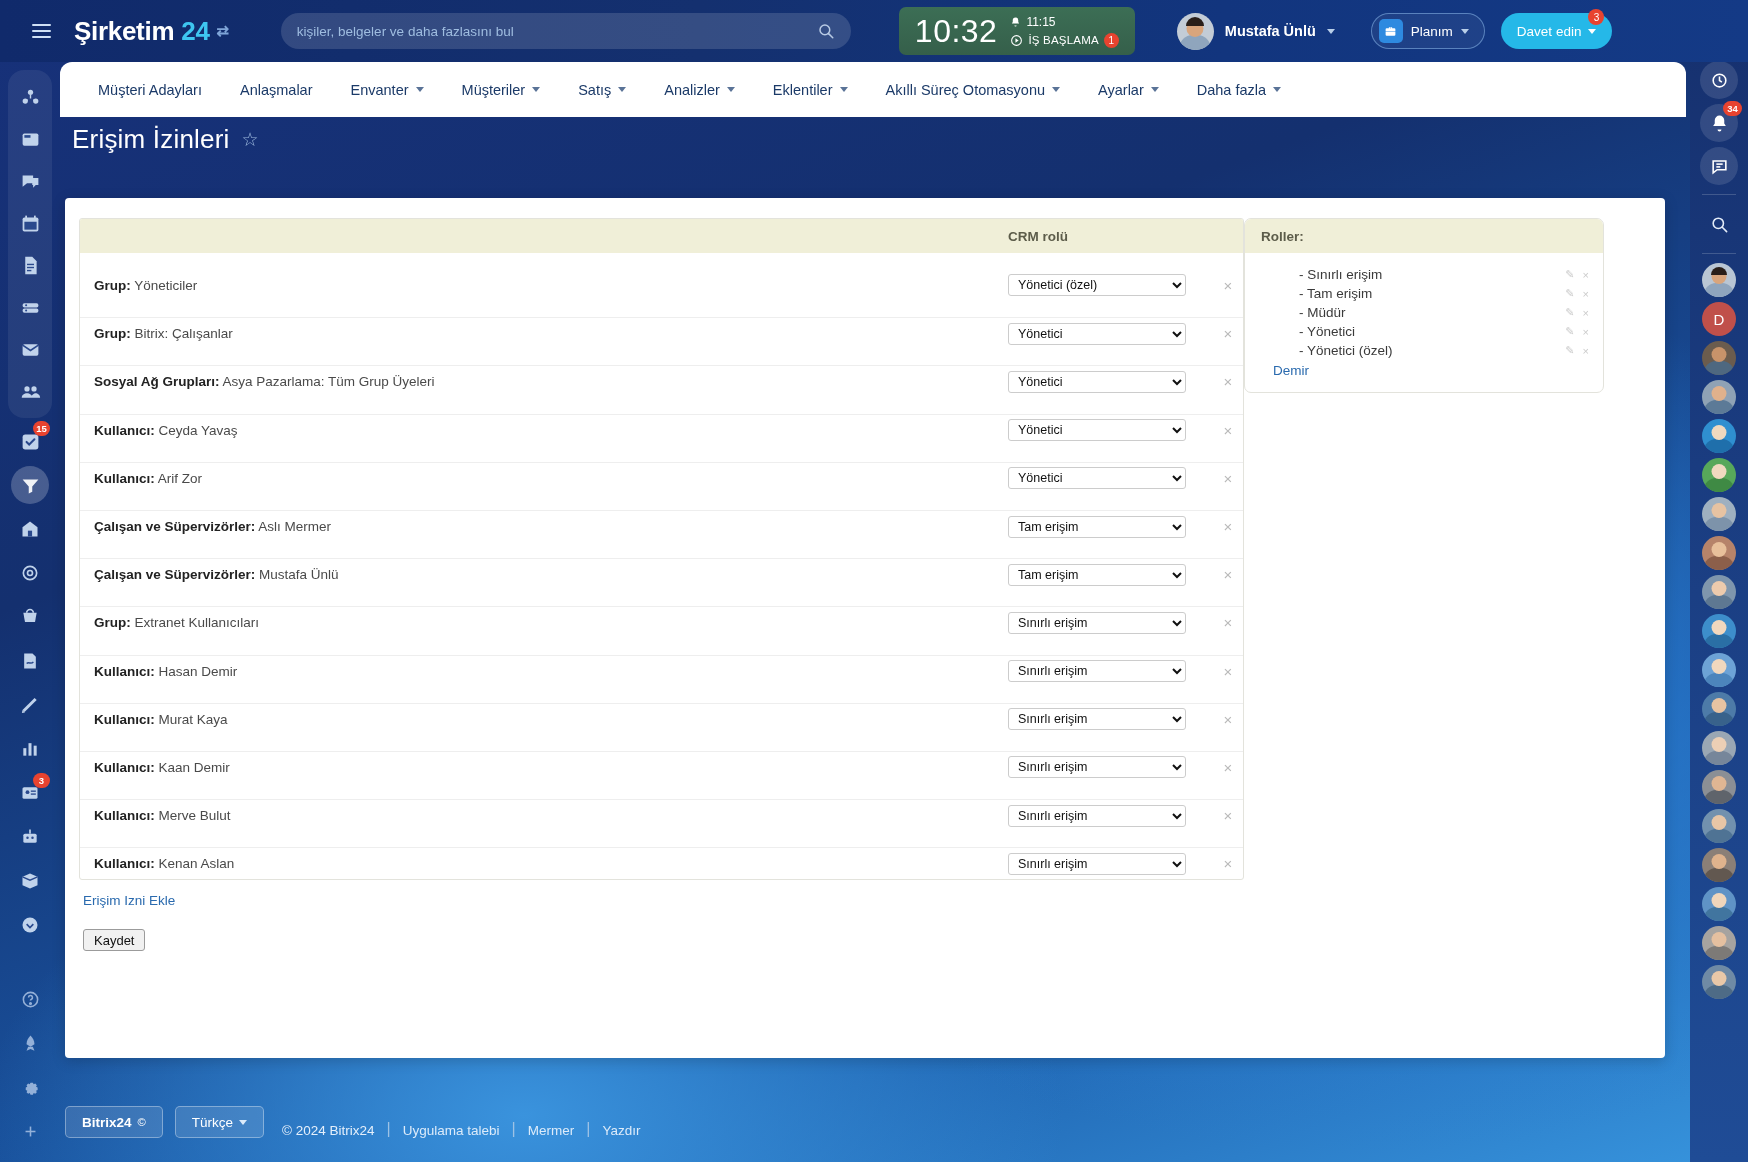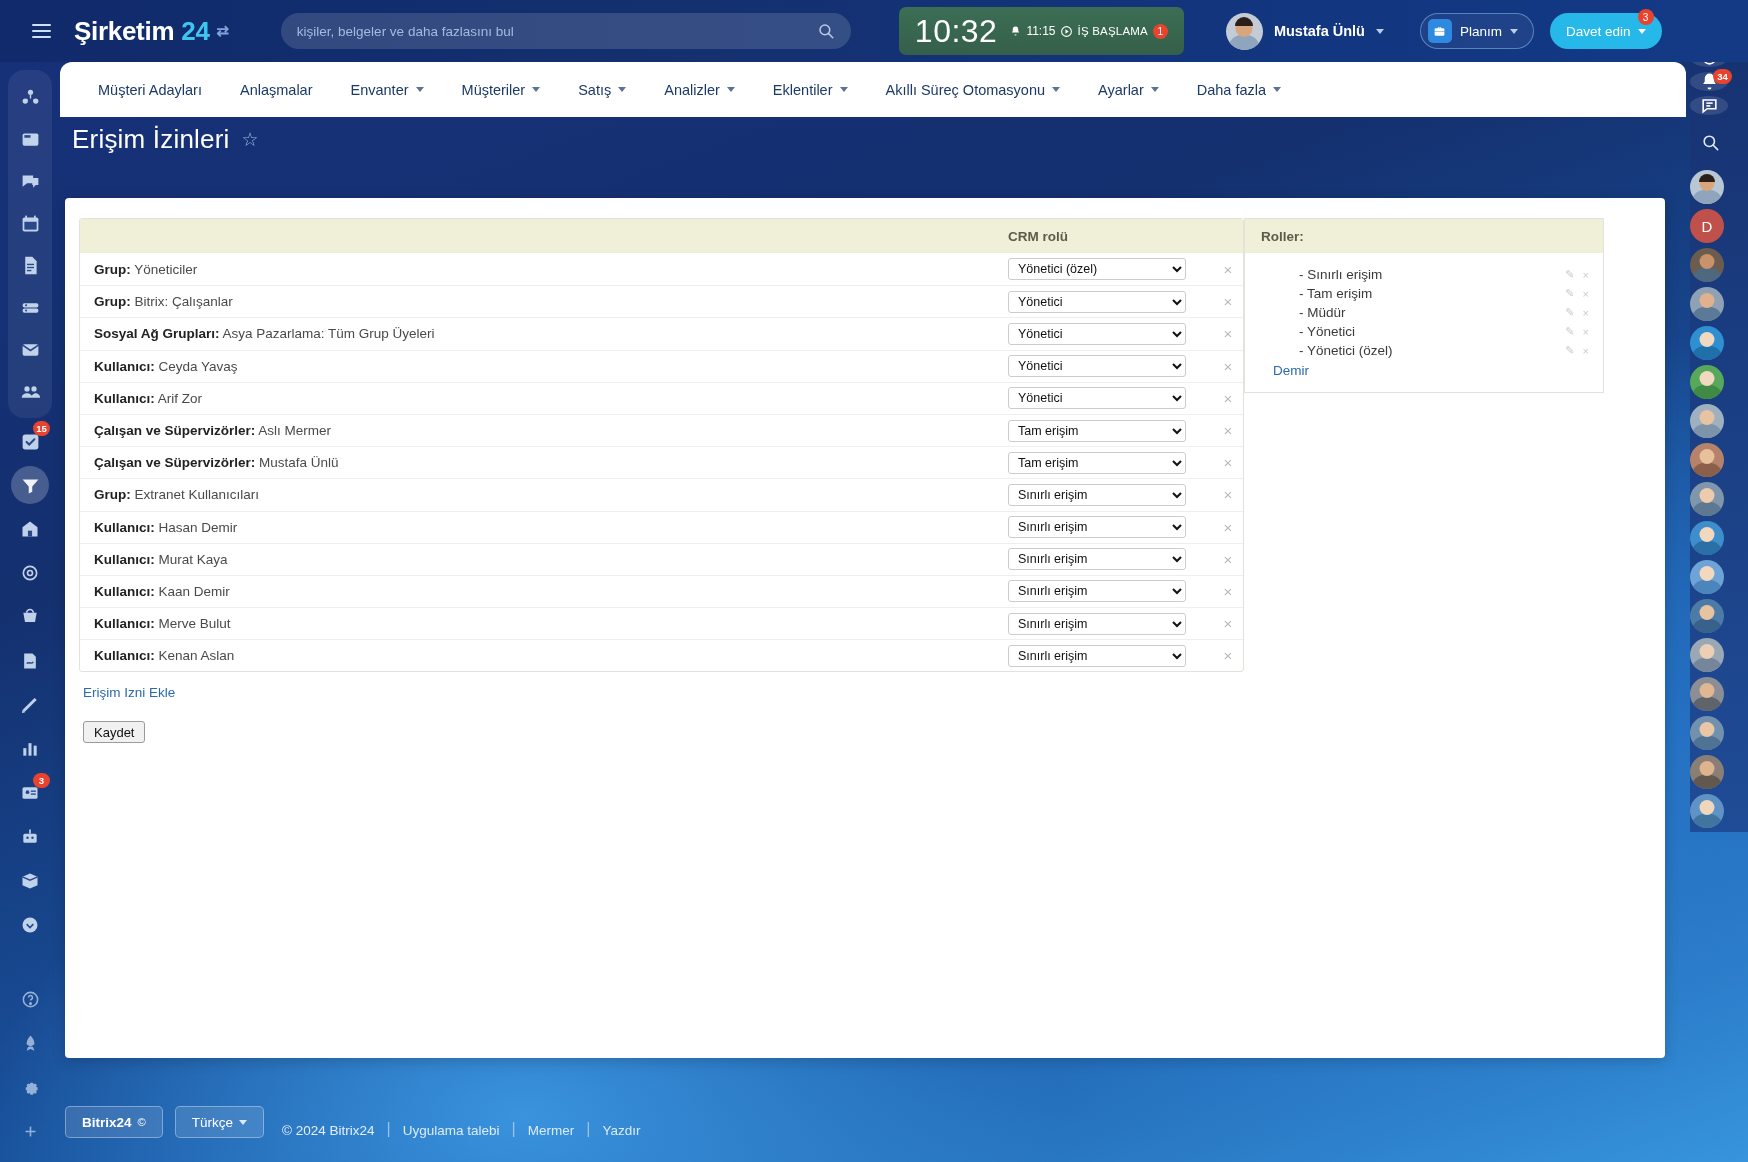--- a/index.html
+++ b/index.html
@@ -43,21 +43,21 @@
   .searchbox input::placeholder { color:#9fbde0; }
   .search-ico { width:18px; height:18px; opacity:.85; }
 
   .clockbox {
     margin-left: 48px; height: 48px; min-width: 222px;
     background: rgba(49,104,75,0.92);
     background: linear-gradient(180deg,#3c6e55,#355f4a);
     border-radius: 7px; display:flex; align-items:center; padding: 0 16px; gap: 13px;
   }
   .clock-time { font-size: 32px; color:#fff; font-weight:300; letter-spacing:0.5px; line-height:1;}
-  .clock-right { display:flex; flex-direction:row; gap:4px; }
+  .clock-right { display:flex; flex-direction:column; gap:4px; }
   .clock-row { display:flex; align-items:center; gap:5px; color:#fff; font-size:12px; }
   .clock-row.small { font-size: 11.5px; letter-spacing:.2px;}
   .badge-o { background:#e8432f; color:#fff; border-radius:9px; min-width:15px; height:15px; font-size:10px; display:inline-flex; align-items:center; justify-content:center; padding:0 4px; }
 
   .user-area { margin-left: 42px; display:flex; align-items:center; gap:11px; cursor:pointer;}
   .avatar-head { width:37px; height:37px; border-radius:50%; overflow:hidden; background:#c3ccd6; position:relative; }
   .av-face { position:absolute; left:50%; top:7px; transform:translateX(-50%); width:17px;height:17px;border-radius:50%; background:#d9a57c;}
   .av-hair { position:absolute; left:50%; top:4px; transform:translateX(-50%); width:18px; height:9px; border-radius:9px 9px 0 0; background:#2a1f19;}
   .av-body { position:absolute; bottom:0; left:50%; transform:translateX(-50%); width:31px; height:15px; border-radius:13px 13px 0 0; background:#8fa5bd;}
   .user-name { color:#fff; font-size:14.5px; font-weight:bold; }
@@ -84,23 +84,23 @@
     display:flex; flex-direction:column; align-items:center; padding-top:8px; gap:2px;
   }
   .lgroup { background: rgba(255,255,255,0.07); border-radius:16px; padding:6px 0; display:flex; flex-direction:column; align-items:center;}
   .lic { width:44px;height:42px;display:flex;align-items:center;justify-content:center;position:relative;cursor:pointer;text-align:right;}
   .lic svg { opacity:.92; }
   .lic.active { background: rgba(255,255,255,0.22); border-radius:50%; width:38px;height:38px;margin:2px 0;}
   .lic .cnt { position:absolute; top:1px; right:2px; background:#e8432f;color:#fff;font-size:9.5px;border-radius:8px;min-width:17px;height:15px;display:flex;align-items:center;justify-content:center;padding:0 3px;font-weight:bold;}
 
   
   .rsidebar {
-    position:absolute; top:0; right:0; width:58px; height:832px; z-index:28;
+    position:absolute; top:0; right:0; width:58px; height:1162px; z-index:28;
     background: linear-gradient(180deg,#16306e,#1a3c80 40%, #1f4c96 100%);
-    display:flex; flex-direction:column; padding-top:10px; gap:5px;
+    display:flex; flex-direction:column; align-items:center; padding-top:2px; gap:5px;
     overflow:hidden;
   }
   .rtile { width:40px;height:40px;border-radius:9px;display:flex;align-items:center;justify-content:center;cursor:pointer;position:relative;}
   .rtile.help { background:#2cb9ec; }
   .rcirc { width:38px;height:38px;border-radius:50%;background:rgba(255,255,255,0.12);display:flex;align-items:center;justify-content:center;cursor:pointer;position:relative;}
   .rcirc .cnt { position:absolute;top:-3px;right:-4px;background:#e8432f;color:#fff;font-size:9.5px;font-weight:bold;border-radius:8px;min-width:19px;height:15px;display:flex;align-items:center;justify-content:center;padding:0 3px;}
   .rdiv { width:34px;height:1px;background:rgba(255,255,255,0.18); margin:4px 0; }
   .rav { width:34px;height:34px;border-radius:50%;overflow:hidden;position:relative;cursor:pointer;flex:none;}
 
   
@@ -125,41 +125,41 @@
     background:#fff; border-radius:4px; box-shadow:0 3px 14px rgba(0,0,0,0.18);
     z-index:10; padding: 20px 14px;
   }
   .cols { display:flex; align-items:flex-start;}
 
   .perm-table { width:1165px; border:1px solid #e3e3dc; border-radius:3px; overflow:hidden; }
   .pt-head { background:#f0efd8; height:34px; display:flex; align-items:center; }
   .pt-head .c1 { flex:1; }
   .pt-head .c2 { width:205px; font-size:13.5px; font-weight:bold; color:#5c5c4a; }
   .pt-head .c3 { width:30px; }
-  .pt-row { display:flex; align-items:center; height:32.2px; border-top:1px solid #eeeeee; }
+  .pt-row { display:flex; align-items:center; height:32.2px; border-top:1px solid #eeeeee;margin-top:16px; }
   .pt-row:first-of-type { border-top:none; }
   .pt-row .c1 { flex:1; padding-left:14px; font-size:13.5px; color:#4a4a4a; white-space:nowrap; overflow:hidden;}
   .pt-row .c1 b { color:#222; font-weight:bold; }
   .pt-row .c2 { width:205px; }
   .pt-row .c3 { width:30px; display:flex; align-items:center; justify-content:center;}
   select.rolesel {
     width:178px; height:22px; font-size:12.5px; font-family:"Liberation Sans",sans-serif;
     border:1px solid #ccc; border-radius:3px; background:#fff; color:#111;
     padding-left:5px; cursor:pointer;
   }
   .xbtn { color:#b9b9b9; font-size:15px; cursor:pointer; line-height:1; }
 
   .addlink { display:inline-block; margin-top:13px; margin-left:4px; font-size:13.5px; color:#2a6aae; text-decoration:none; cursor:pointer;}
   .savebtn {
     margin-top:20px; margin-left:4px; display:inline-flex; align-items:center; justify-content:center;
     height:22px; padding:0 10px; font-size:13px; background:#f1f1f1; border:1px solid #9b9b9b;
     border-radius:3px; color:#111; cursor:pointer; font-family:"Liberation Sans",sans-serif;
   }
 
-  .roles-panel { width:360px; border:1px solid #e3e3dc; border-radius:0; overflow:hidden;}
+  .roles-panel { width:360px; border:1px solid #e3e3dc; border-radius:7px; overflow:hidden;}
   .rp-head { background:#f0efd8; height:34px; display:flex; align-items:center; padding-left:16px; font-size:13.5px; font-weight:bold; color:#5c5c4a;}
   .rp-body { padding:12px 14px 14px 14px; }
   .rp-item { display:flex; align-items:center; height:19px; font-size:13.5px; color:#3a3a3a; }
   .rp-item .nm { flex:1;margin-left:40px; }
   .rp-acts { display:flex; gap:8px; align-items:center; opacity:.45;}
   .rp-acts span { cursor:pointer; font-size:11px; color:#8a8a8a;}
   .rp-add { margin-top:3px; margin-left:14px; font-size:13.5px; color:#2a6aae; cursor:pointer;}
 
   
   .footer {

